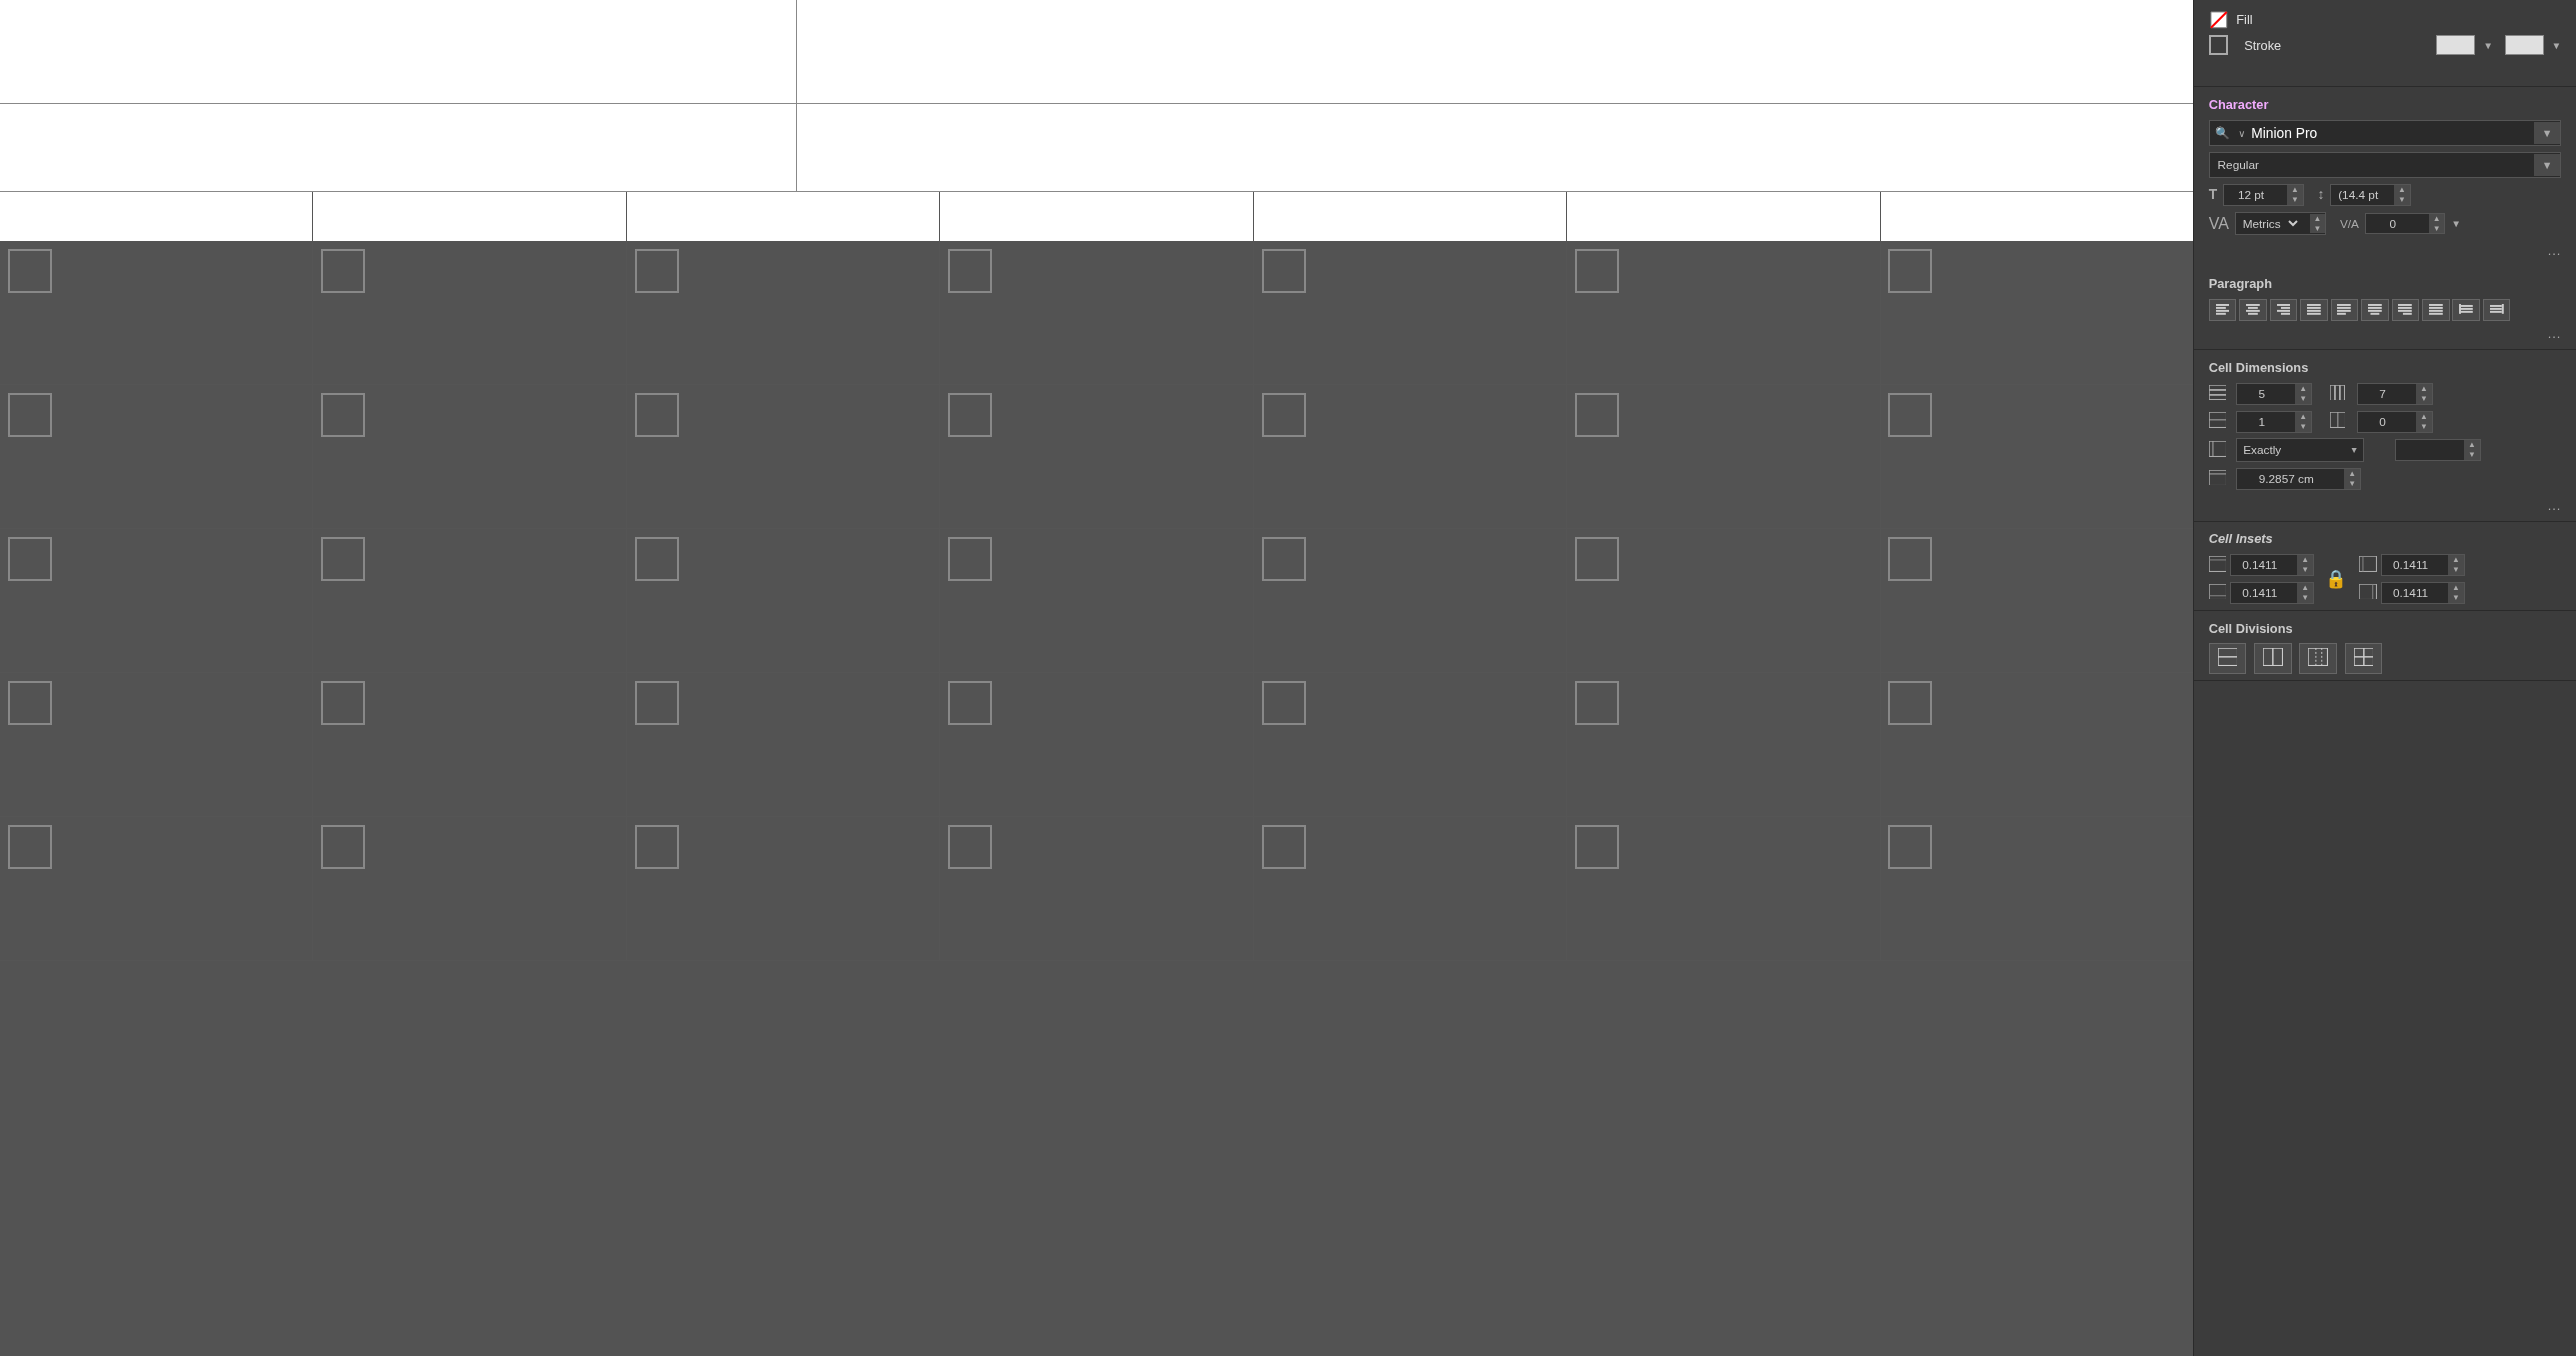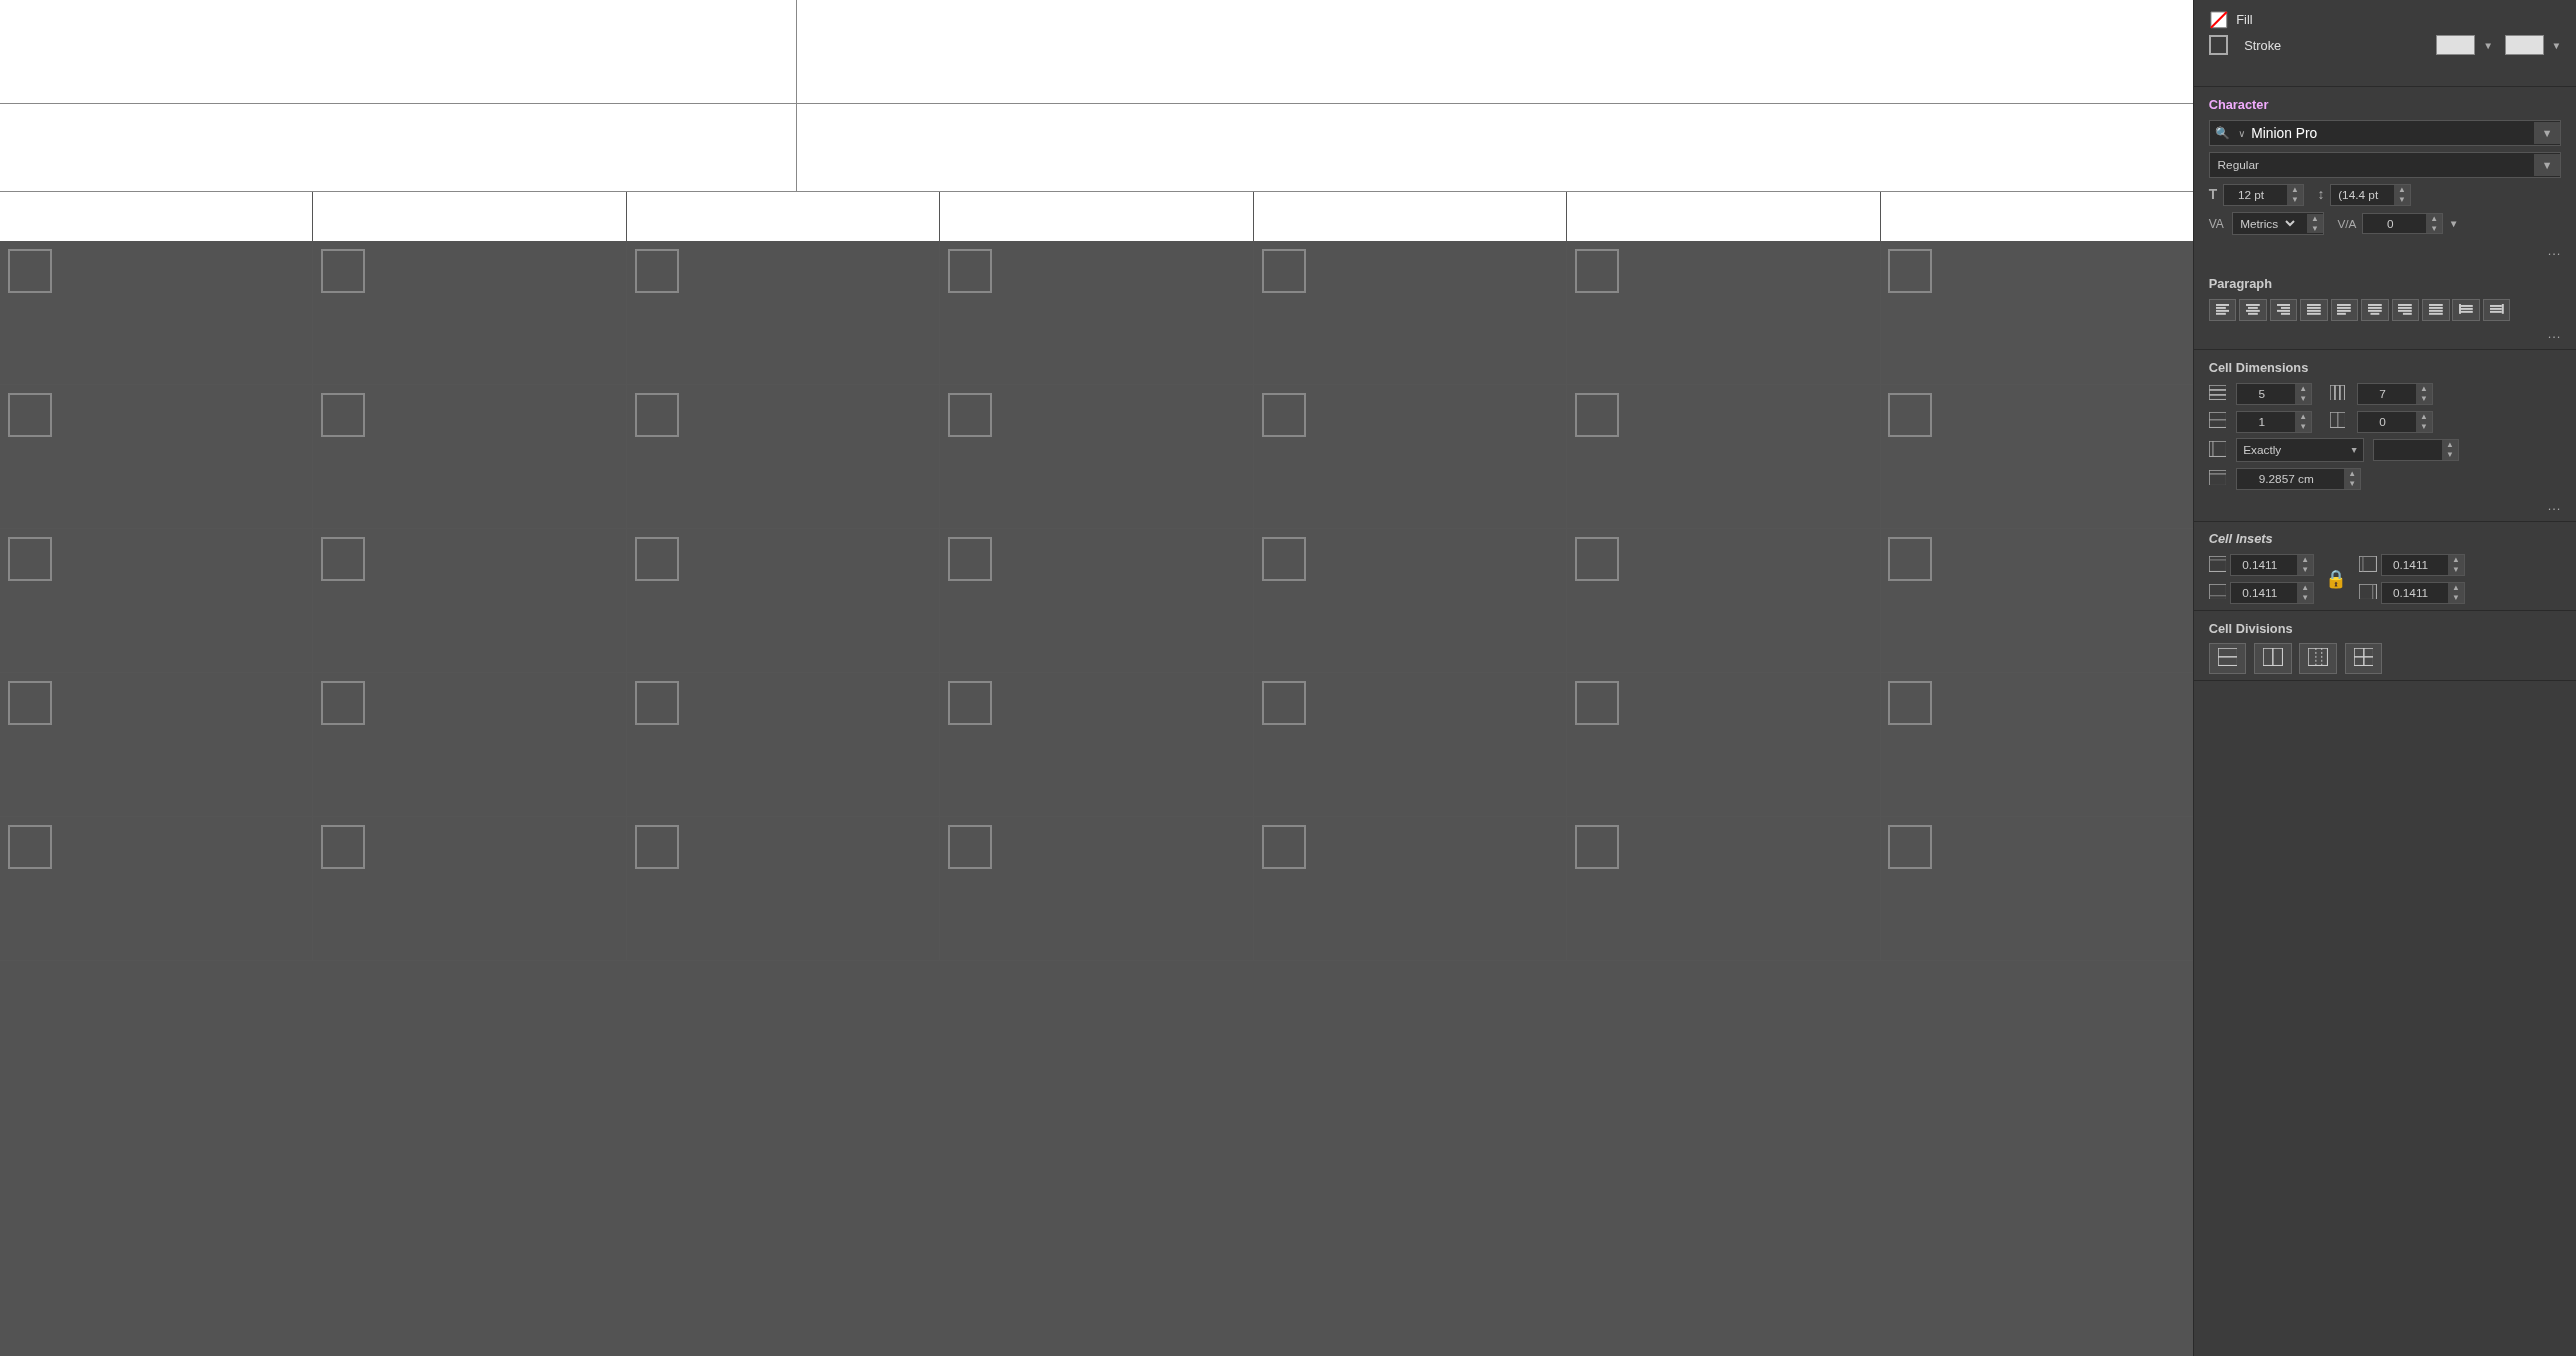--- a/index.html
+++ b/index.html
@@ -620,21 +620,21 @@
       <div class="spin-group">
         <input class="spin-input" type="text" value="(14.4 pt" style="">
         <div class="spin-btns">
           <button class="spin-btn">▲</button>
           <button class="spin-btn">▼</button>
         </div>
       </div>
     </div>
 
     <div class="char-row">
-      <span style="font-size:12px; color:#aaa; min-width:17.7px;">VA</span>
+      <span style="font-size:16px; color:#aaa; min-width:17.7px;">VA</span>
       <div class="spin-group">
         <select style="background:#2a2a2a; border:none; color:#ccc; font-size:11.8px; padding:2.9px; outline:none;">
           <option>Metrics</option>
           <option>Optical</option>
           <option>0</option>
         </select>
         <div class="spin-btns">
           <button class="spin-btn">▲</button>
           <button class="spin-btn">▼</button>
         </div>
@@ -815,21 +815,21 @@
       </div>
     </div>
 
     <div class="dim-row">
       <span style="min-width:19.7px;">
         <svg width="17.7" height="15.7" viewBox="0 0 18 16">
           <rect x="0" y="0" width="18" height="16" fill="none" stroke="#aaa" stroke-width="1.5"></rect>
           <line x1="4" y1="0" x2="4" y2="16" stroke="#aaa" stroke-width="1"></line>
         </svg>
       </span>
-      <div class="exactly-wrapper" style="margin-right:1px;">
+      <div class="exactly-wrapper" style="margin-right:23px;">
         <select class="exactly-dropdown">
           <option value="at_least">At Least</option>
           <option value="exactly" selected="">Exactly</option>
           <option value="fixed">Fixed</option>
         </select>
       </div>
       <div class="spin-group">
         <input class="spin-input" type="text" value="" style="width: 59px;">
         <div class="spin-btns">
           <button class="spin-btn">▲</button>

